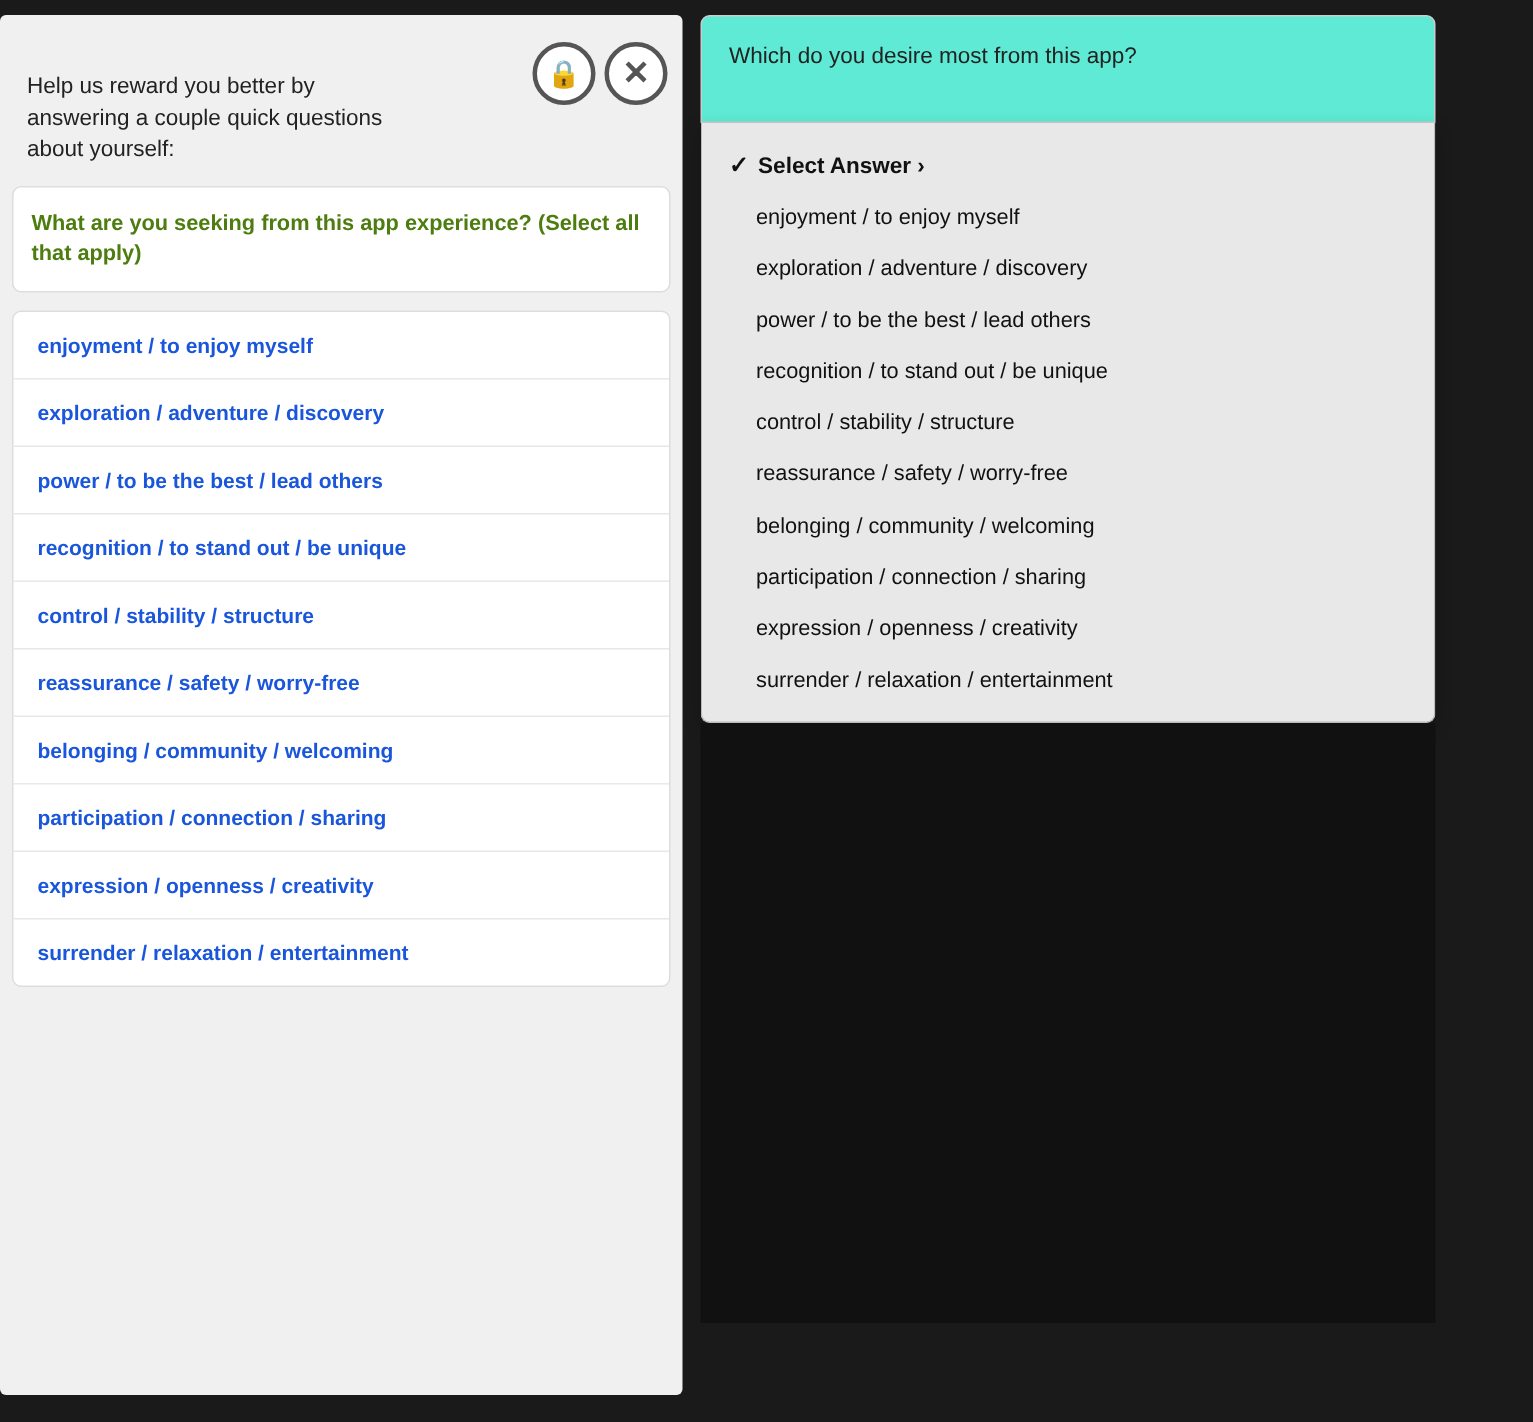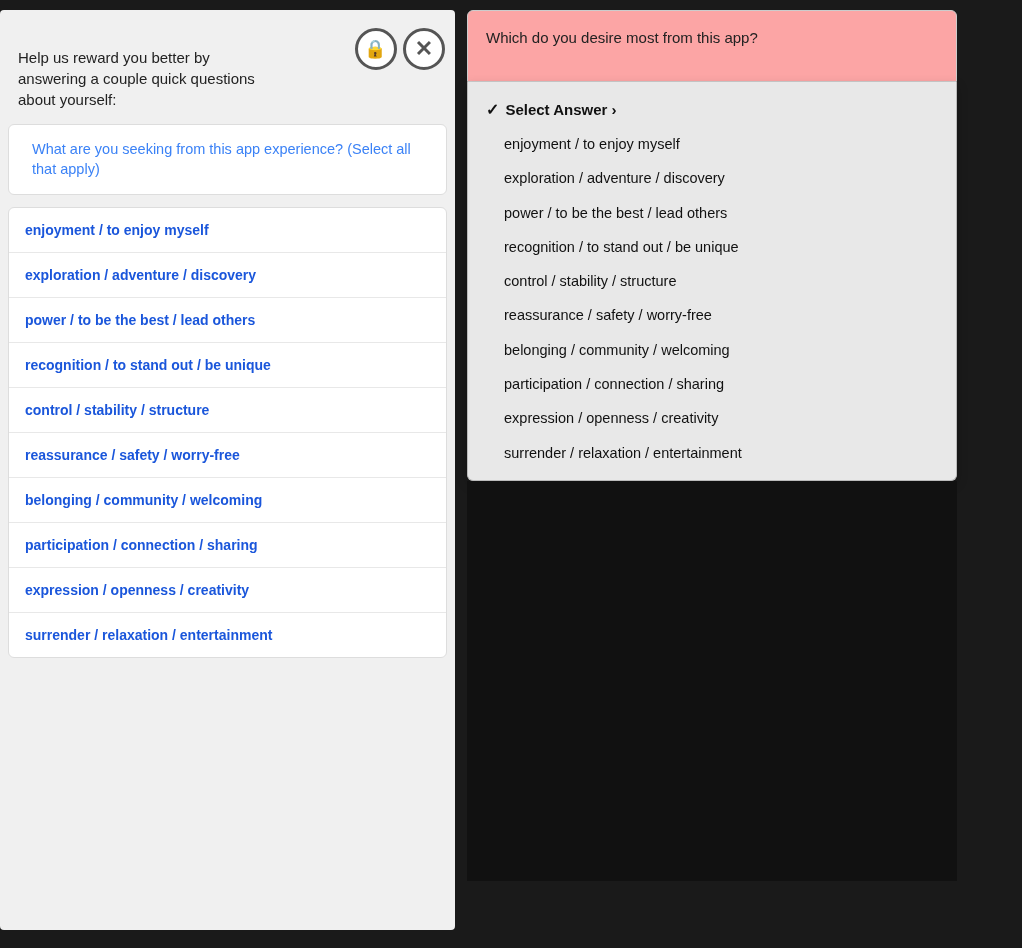--- a/index.html
+++ b/index.html
@@ -60,25 +60,26 @@
       font-size: 15px;
       color: #222;
       line-height: 1.4;
       max-width: 300px;
     }
 
     .question-card {
       background: #fff;
       margin: 0 8px 12px 8px;
       border-radius: 6px;
-      padding: 14px 23px;
+      padding: 14px 12px;
       font-size: 14.5px;
-      color: #3b82f6;
+      color: #4d7c0f;
       line-height: 1.4;
       border: 1px solid #ddd;
+      font-weight: bold;
     }
 
     .options-list {
       margin: 0 8px;
       background: #fff;
       border-radius: 6px;
       border: 1px solid #ddd;
       overflow: hidden;
     }
 
@@ -99,21 +100,21 @@
     .right-panel {
       width: 490px;
       margin-left: 12px;
       margin-top: 10px;
       display: flex;
       flex-direction: column;
       gap: 0;
     }
 
     .question-box {
-      background: #fca5a5;
+      background: #5eead4;
       border: 1px solid #ccc;
       border-radius: 6px 6px 0 0;
       padding: 16px 18px;
       font-size: 15px;
       color: #222;
       line-height: 1.4;
       min-height: 72px;
     }
 
     .dropdown-panel {

